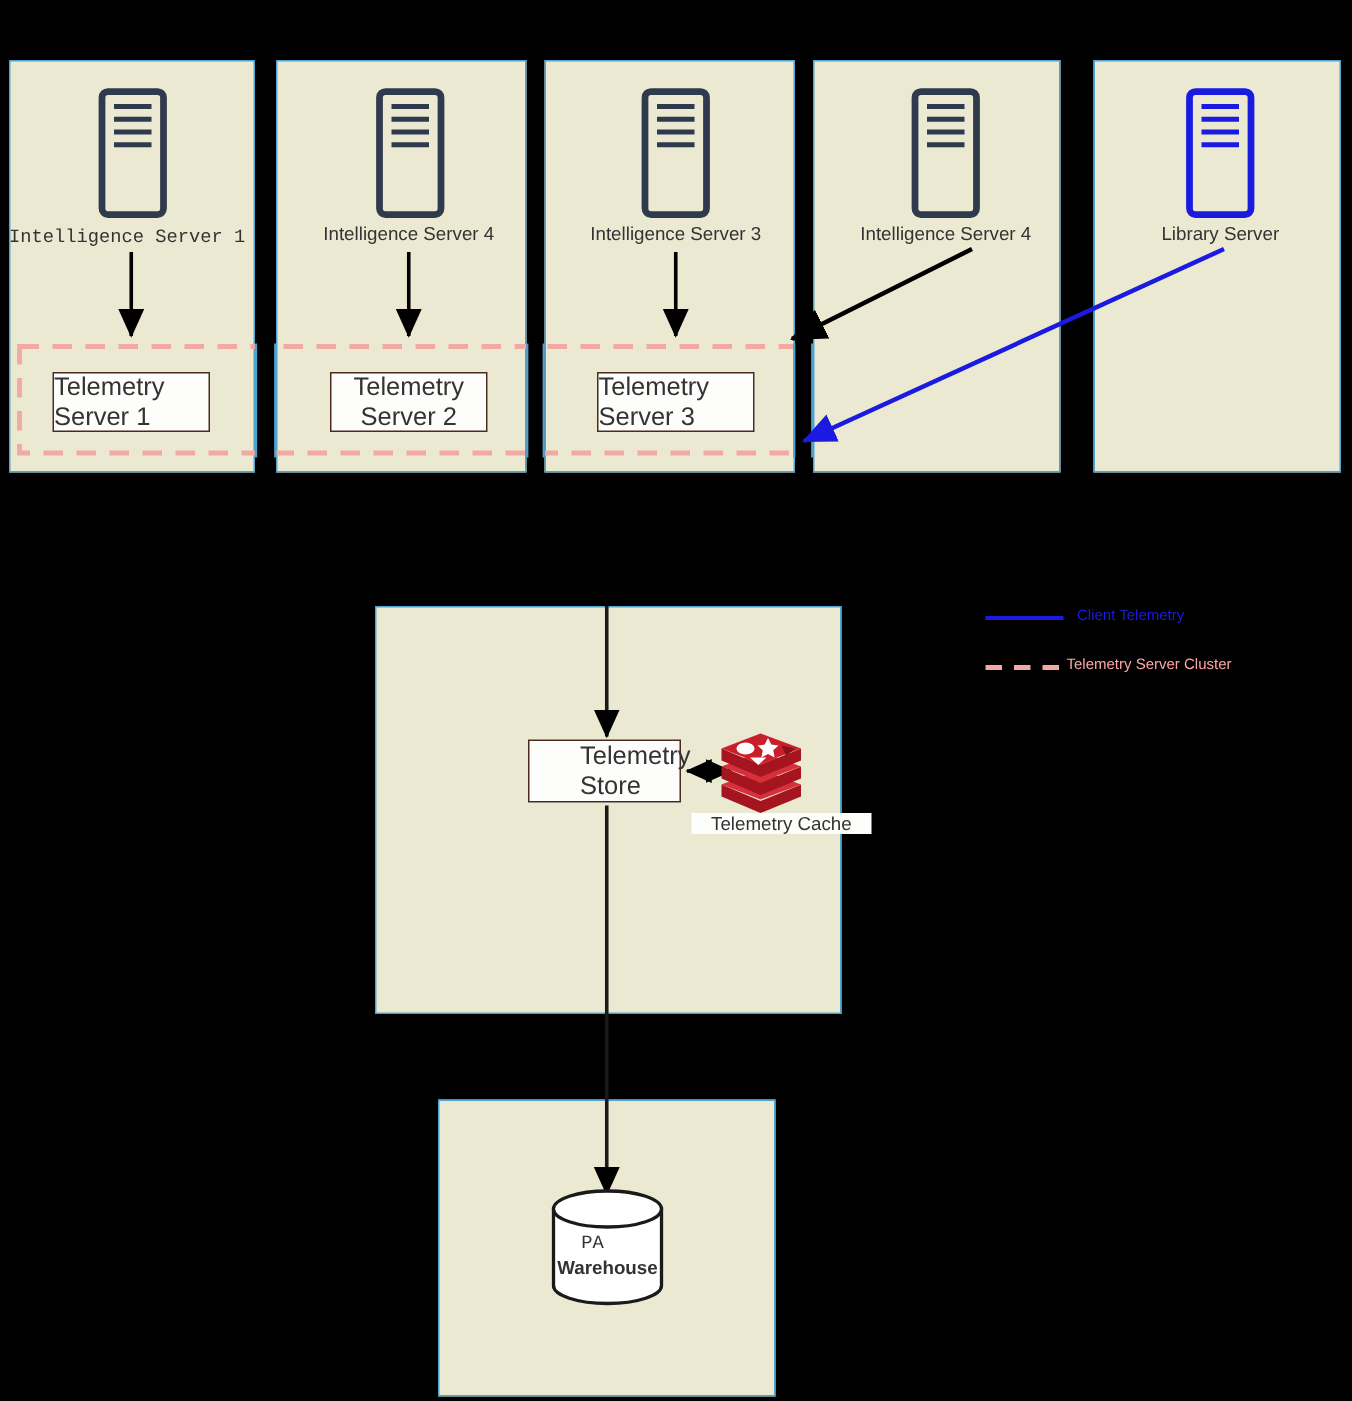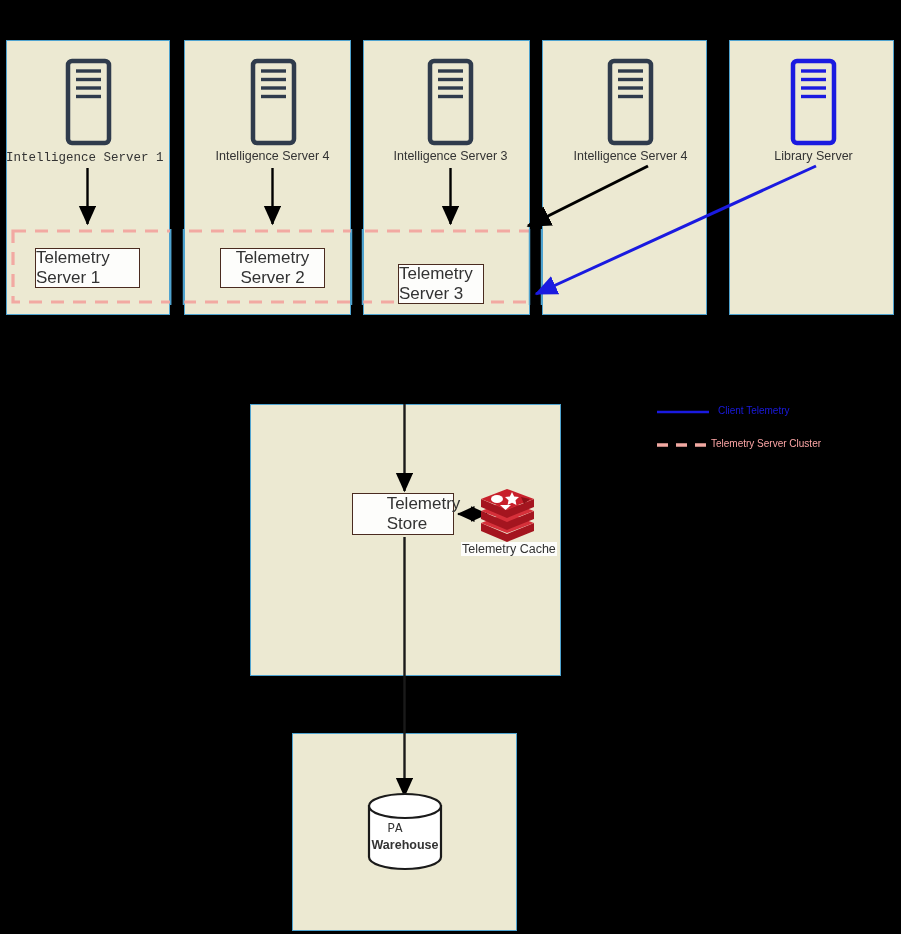--- a/index.html
+++ b/index.html
@@ -55,21 +55,21 @@
     font-size: 10px;
     font-weight: normal;
     white-space: nowrap;
   }
   .cache-caption {
     position: absolute;
     background: #fdfdfb;
     color: #333333;
     font-size: 12.5px;
     white-space: nowrap;
-    padding: 0 1px;
+    padding: 0 13px;
   }
 </style>
 </head>
 <body>
 
 <div id="canvas">
 
   <div class="panel" style="left:6px; top:40px; width:164px; height:275px;"></div>
   <div class="panel" style="left:184px; top:40px; width:167px; height:275px;"></div>
   <div class="panel" style="left:363px; top:40px; width:167px; height:275px;"></div>
@@ -188,21 +188,21 @@
   <div class="node-label" style="left:367px; top:149px; width:167px;">Intelligence Server 3</div>
   <div class="node-label" style="left:548px; top:149px; width:165px;">Intelligence Server 4</div>
   <div class="node-label" style="left:731px; top:149px; width:165px;">Library Server</div>
 
   <div class="box-node" style="left:35px; top:248px; width:105px; height:40px;">
     <span>Telemetry Server 1</span>
   </div>
   <div class="box-node" style="left:220px; top:248px; width:105px; height:40px;text-align:center;">
     <span>Telemetry Server 2</span>
   </div>
-  <div class="box-node" style="left:398px; top:264px; width:86px; height:40px;">
+  <div class="box-node" style="left:398px; top:248px; width:105px; height:40px;">
     <span>Telemetry Server 3</span>
   </div>
 
   <div class="box-node" style="left:352px; top:493px; width:102px; height:42px;padding-left:41px;">
     <span>Telemetry Store</span>
   </div>
 
   <div class="cache-caption" style="left:461px; top:542px;">Telemetry Cache</div>
 
   <div class="node-label" style="left:349px; top:822px; width:92px;font-family:Liberation Mono, monospace;">PA</div>

